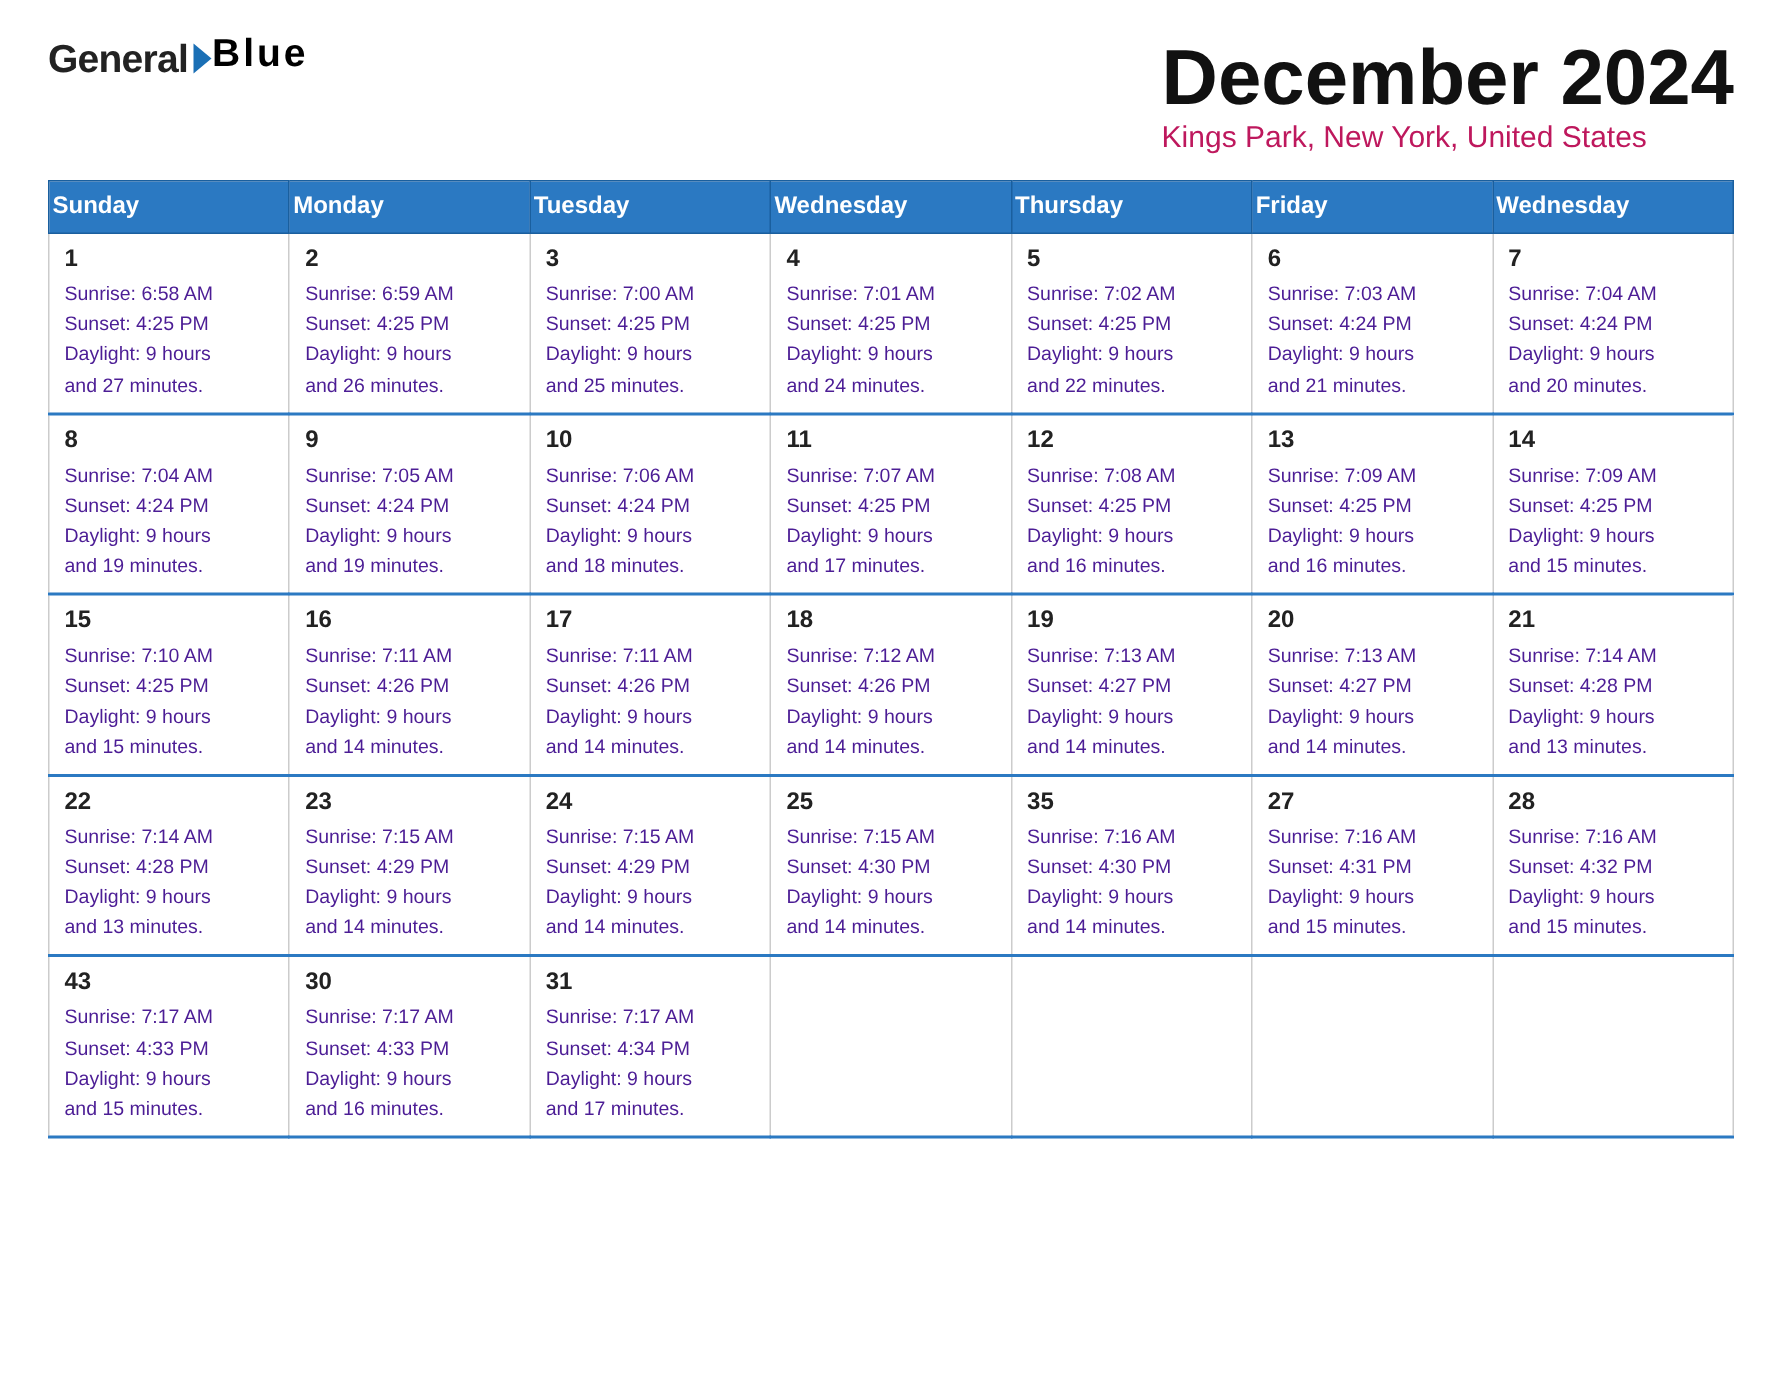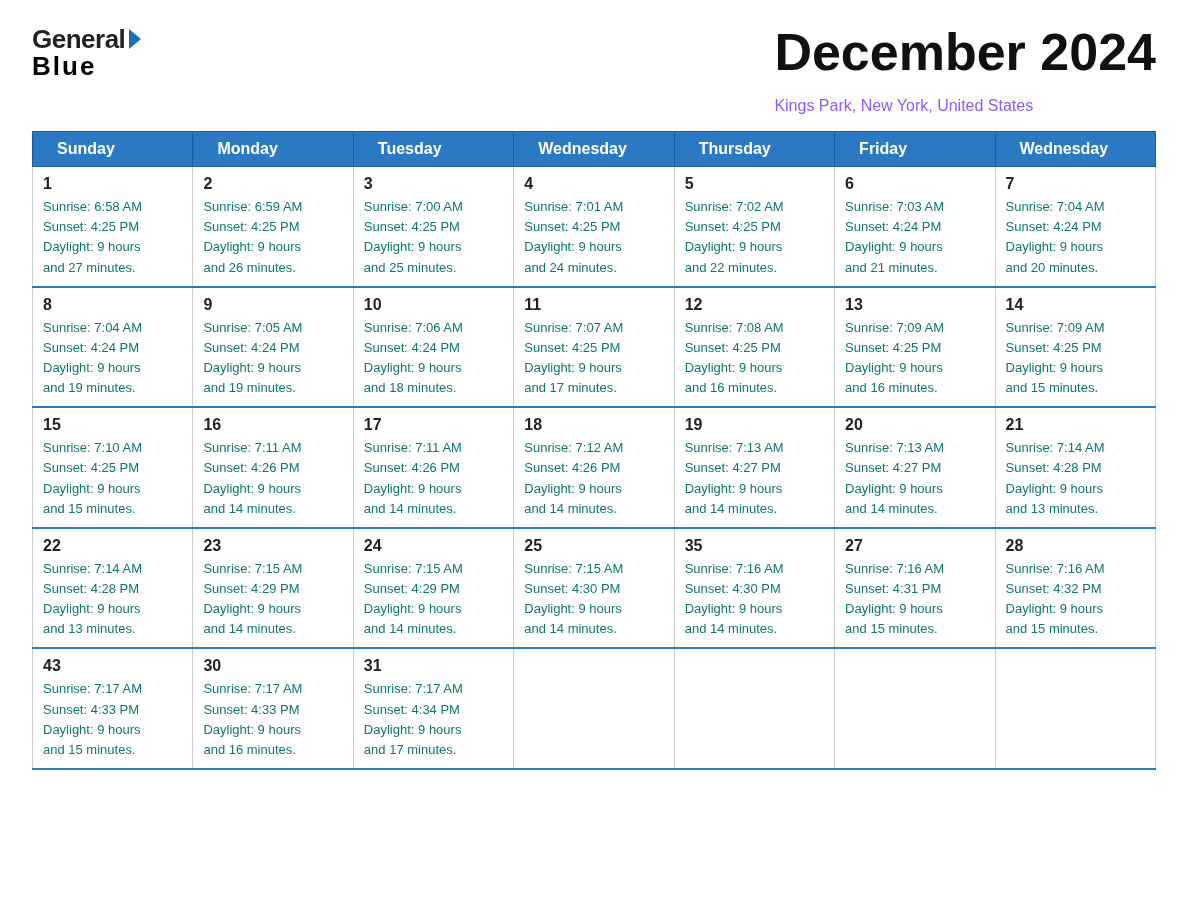--- a/index.html
+++ b/index.html
@@ -11,21 +11,21 @@
       min-height: 918px;
     }
     .header {
       display: flex;
       justify-content: space-between;
       align-items: flex-start;
       margin-bottom: 16px;
     }
     .logo {
       display: flex;
-      flex-direction: column;
+      flex-direction: row;
       align-items: flex-start;
     }
     .logo-top {
       display: flex;
       align-items: center;
     }
     .logo-general {
       font-size: 26px;
       font-weight: bold;
       color: #222;
@@ -50,35 +50,35 @@
     .title-section {
       text-align: left;
     }
     .month-title {
       font-size: 52px;
       font-weight: bold;
       color: #111;
       line-height: 1.1;
     }
     .location {
-      font-size: 16px;
-      color: #8b5cf6;
-      margin-top: 16px;
+      font-size: 20px;
+      color: #be185d;
+      margin-top: 0;
     }
     table {
       width: 100%;
       border-collapse: collapse;
       margin-top: 8px;
     }
     thead tr th {
       background-color: #2b79c2;
       color: #fff;
       font-size: 16px;
       font-weight: bold;
-      padding: 8px 24px;
+      padding: 8px 2px;
       text-align: left;
       border: 1px solid #1a5f9e;
     }
     tbody tr td {
       vertical-align: top;
       padding: 8px 10px;
       border: 1px solid #ccc;
       font-size: 13.5px;
       color: #222;
       width: calc(100% / 7);
@@ -89,21 +89,21 @@
     }
     .day-num {
       font-size: 16px;
       font-weight: bold;
       display: block;
       margin-bottom: 4px;
     }
     .day-info {
       font-size: 13px;
       line-height: 1.55;
-      color: #0f766e;
+      color: #4c1d95;
     }
     .empty-cell {
       background: #fff;
     }
   </style>
 </head>
 <body>
 
 <div class="header">
   <div class="logo">

